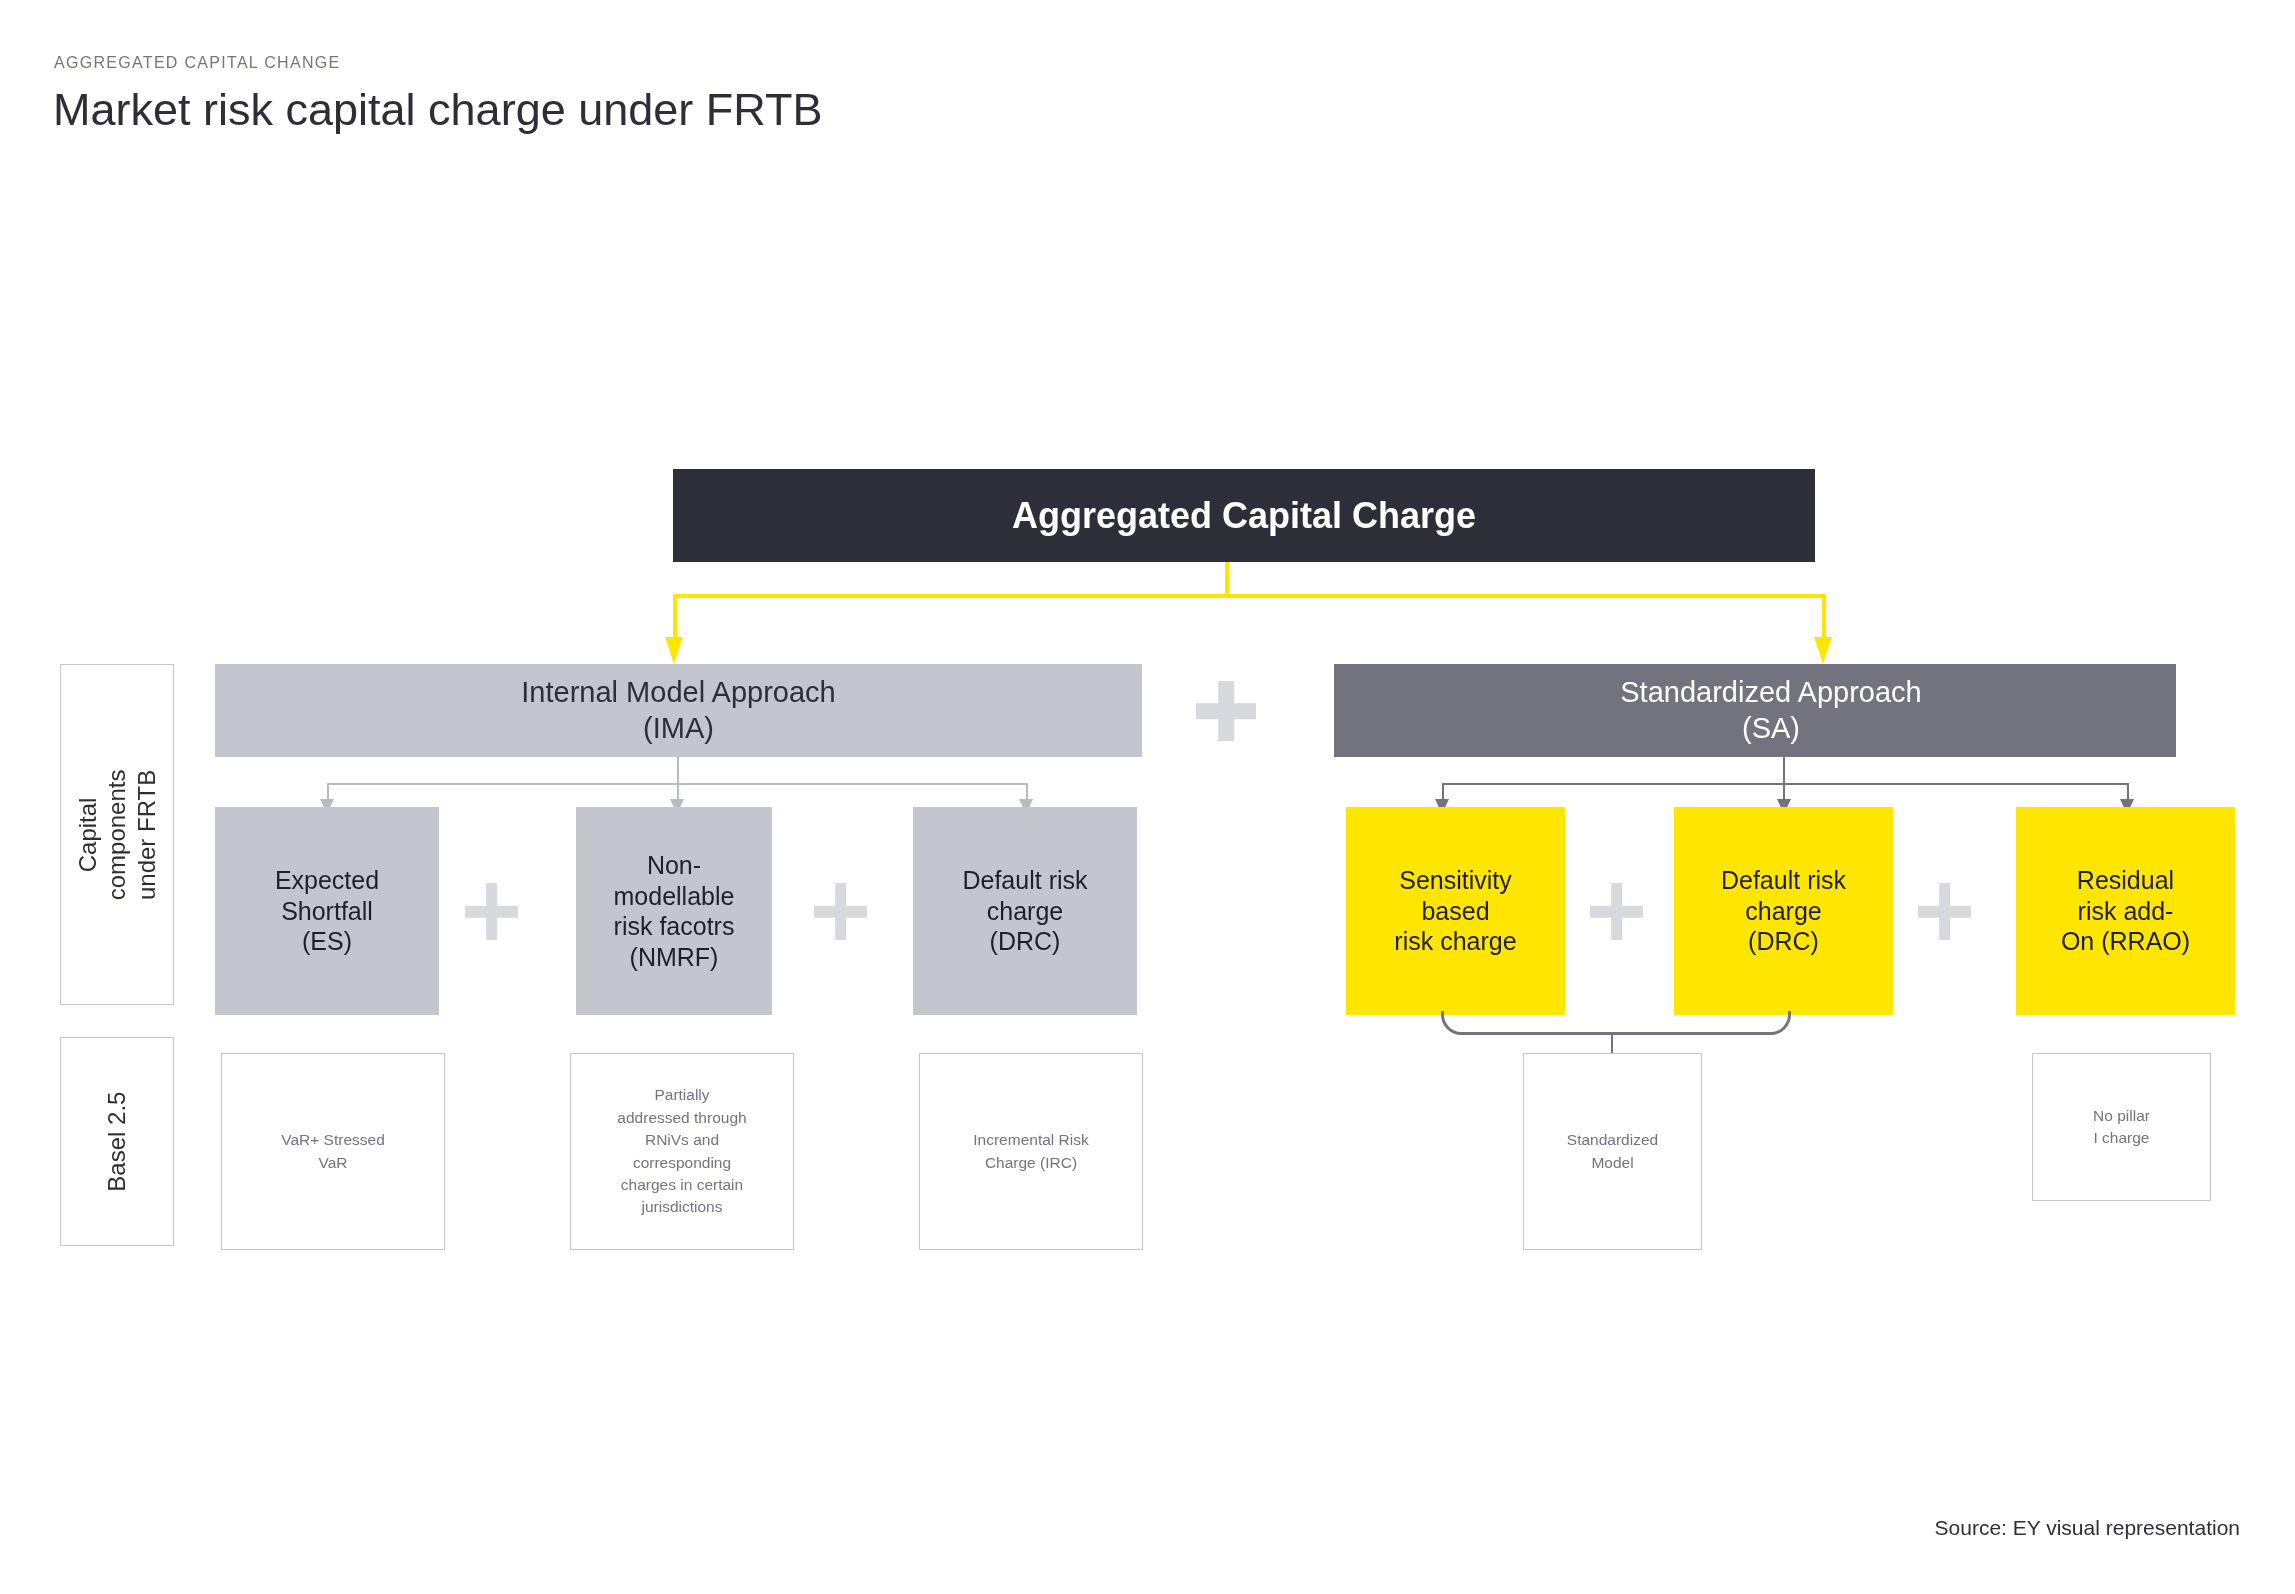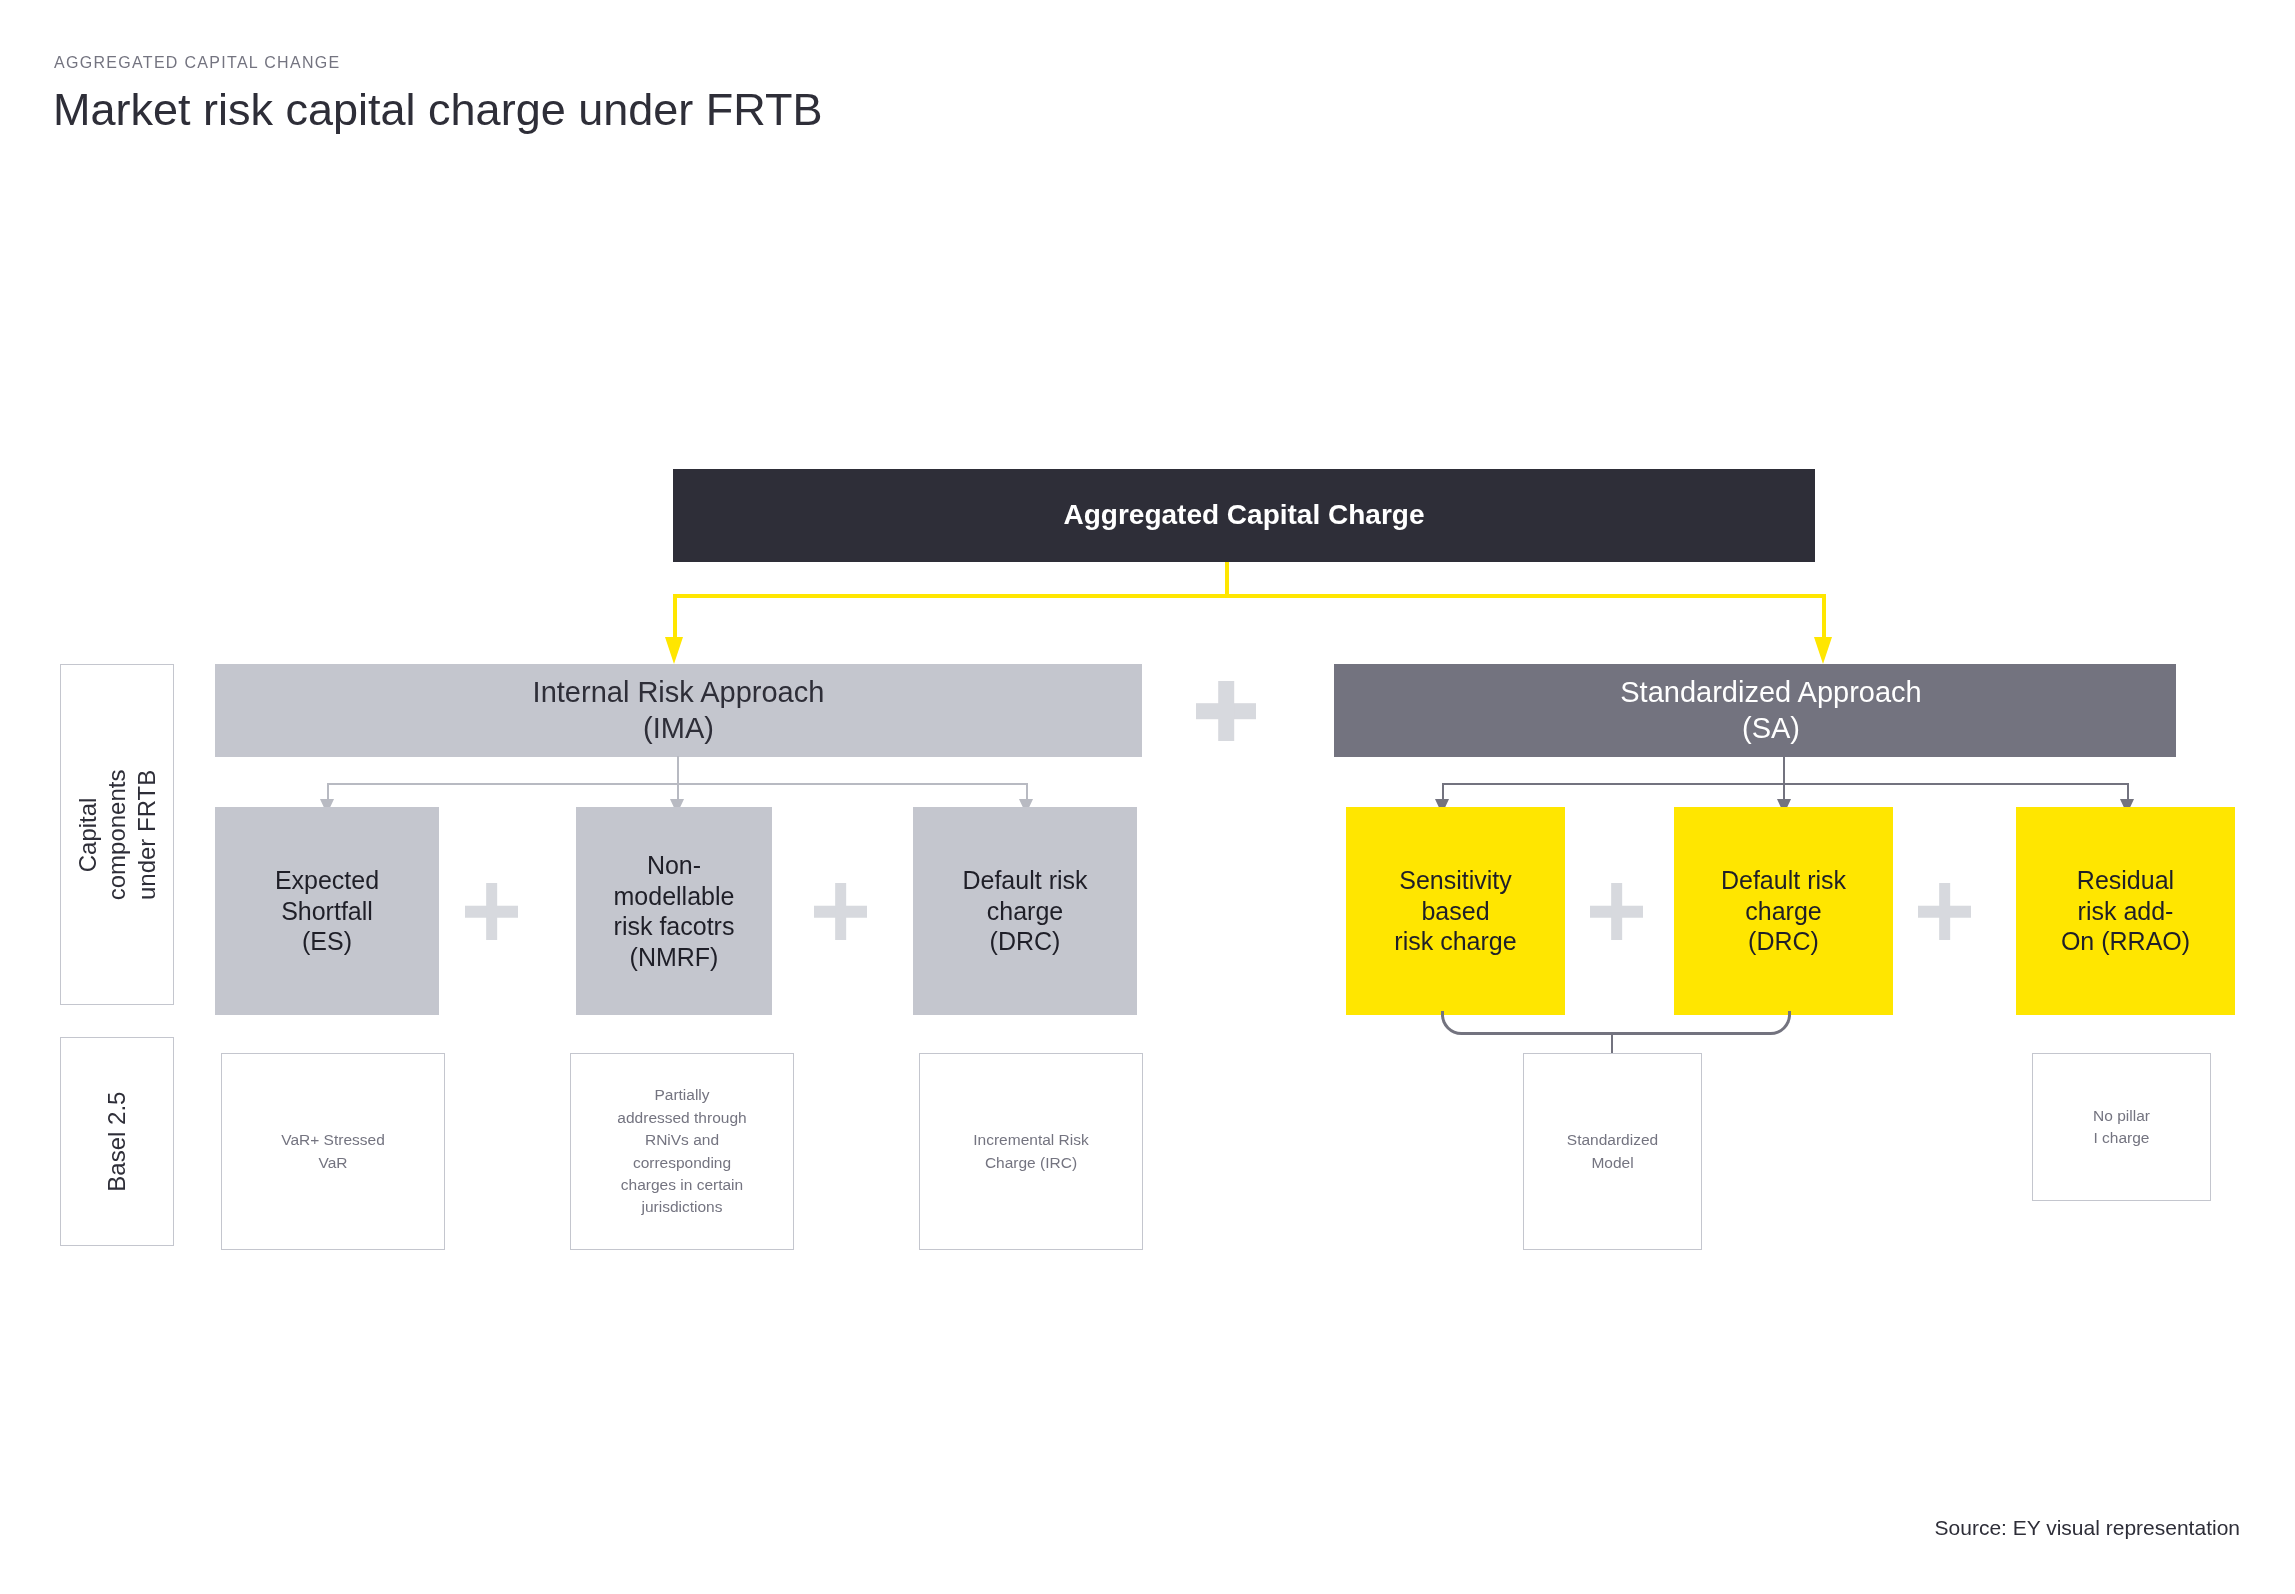--- a/index.html
+++ b/index.html
@@ -44,21 +44,21 @@
     box-sizing: border-box;
     display: flex;
     align-items: center;
     justify-content: center;
     text-align: center;
     line-height: 1.22;
   }
   .box-top {
     background: #2e2e38;
     color: #ffffff;
-    font-size: 28px;
+    font-size: 36px;
     font-weight: 700;
   }
   .box-approach-ima {
     background: #c4c6ce;
     color: #2e2e38;
     font-size: 29px;
   }
   .box-approach-sa {
     background: #73737f;
     color: #ffffff;
@@ -168,21 +168,21 @@
   <div class="arrowhead arrowhead-yellow" style="left:1814px; top:637px;"></div>
 
   <div class="box box-side-label" style="left:60px; top:664px; width:114px; height:341px;">
     <span class="side-label-text" style="white-space: pre-line;">Capital components
 under FRTB</span>
   </div>
   <div class="box box-side-label" style="left:60px; top:1037px; width:114px; height:209px;">
     <span class="side-label-text" style="white-space: pre-line;">Basel 2.5</span>
   </div>
 
-  <div class="box box-approach-ima" style="left:215px; top:664px; width:927px; height:93px; white-space:pre-line;">Internal Risk Approach
+  <div class="box box-approach-ima" style="left:215px; top:664px; width:927px; height:93px; white-space:pre-line;">Internal Model Approach
 (IMA)</div>
 
   <div class="plus plus-big" style="left:1196px; top:681px; width:60px; height:60px;">
     <span class="h"></span>
       <span class="v"></span>
   </div>
 
   <div class="box box-approach-sa" style="left:1334px; top:664px; width:842px; height:93px; white-space:pre-line;padding-left:32px;">Standardized Approach
 (SA)</div>
 

